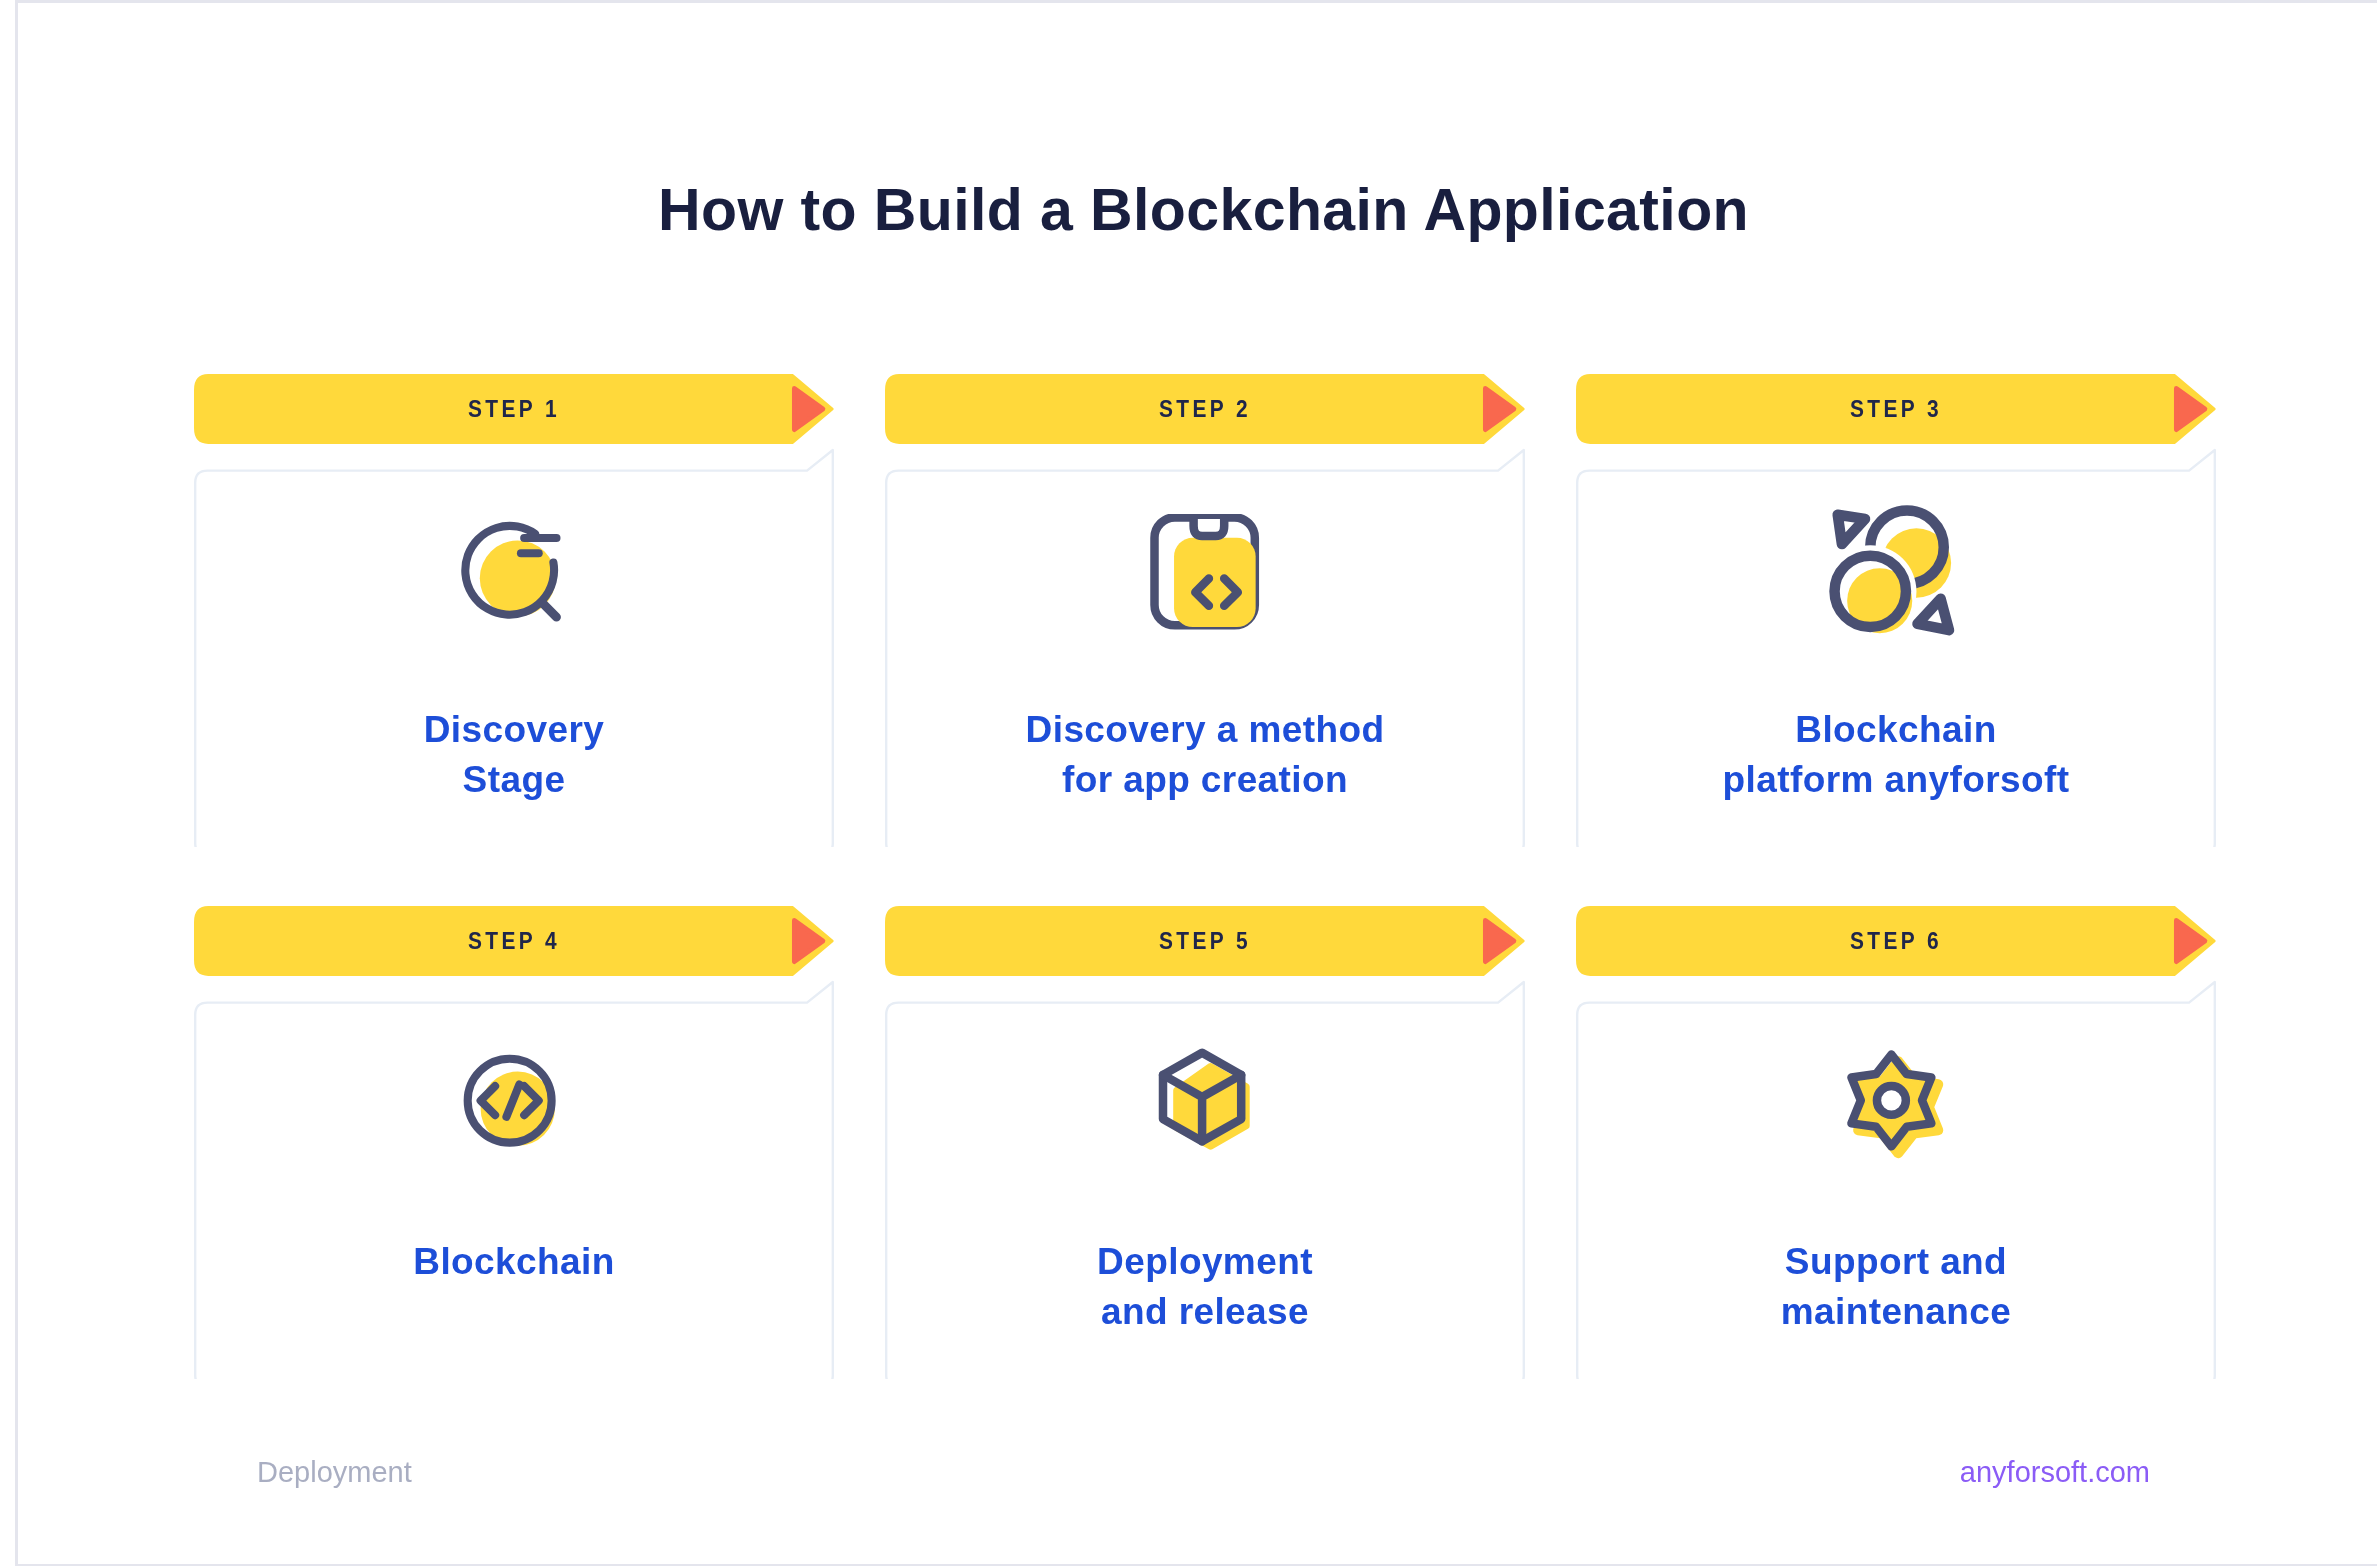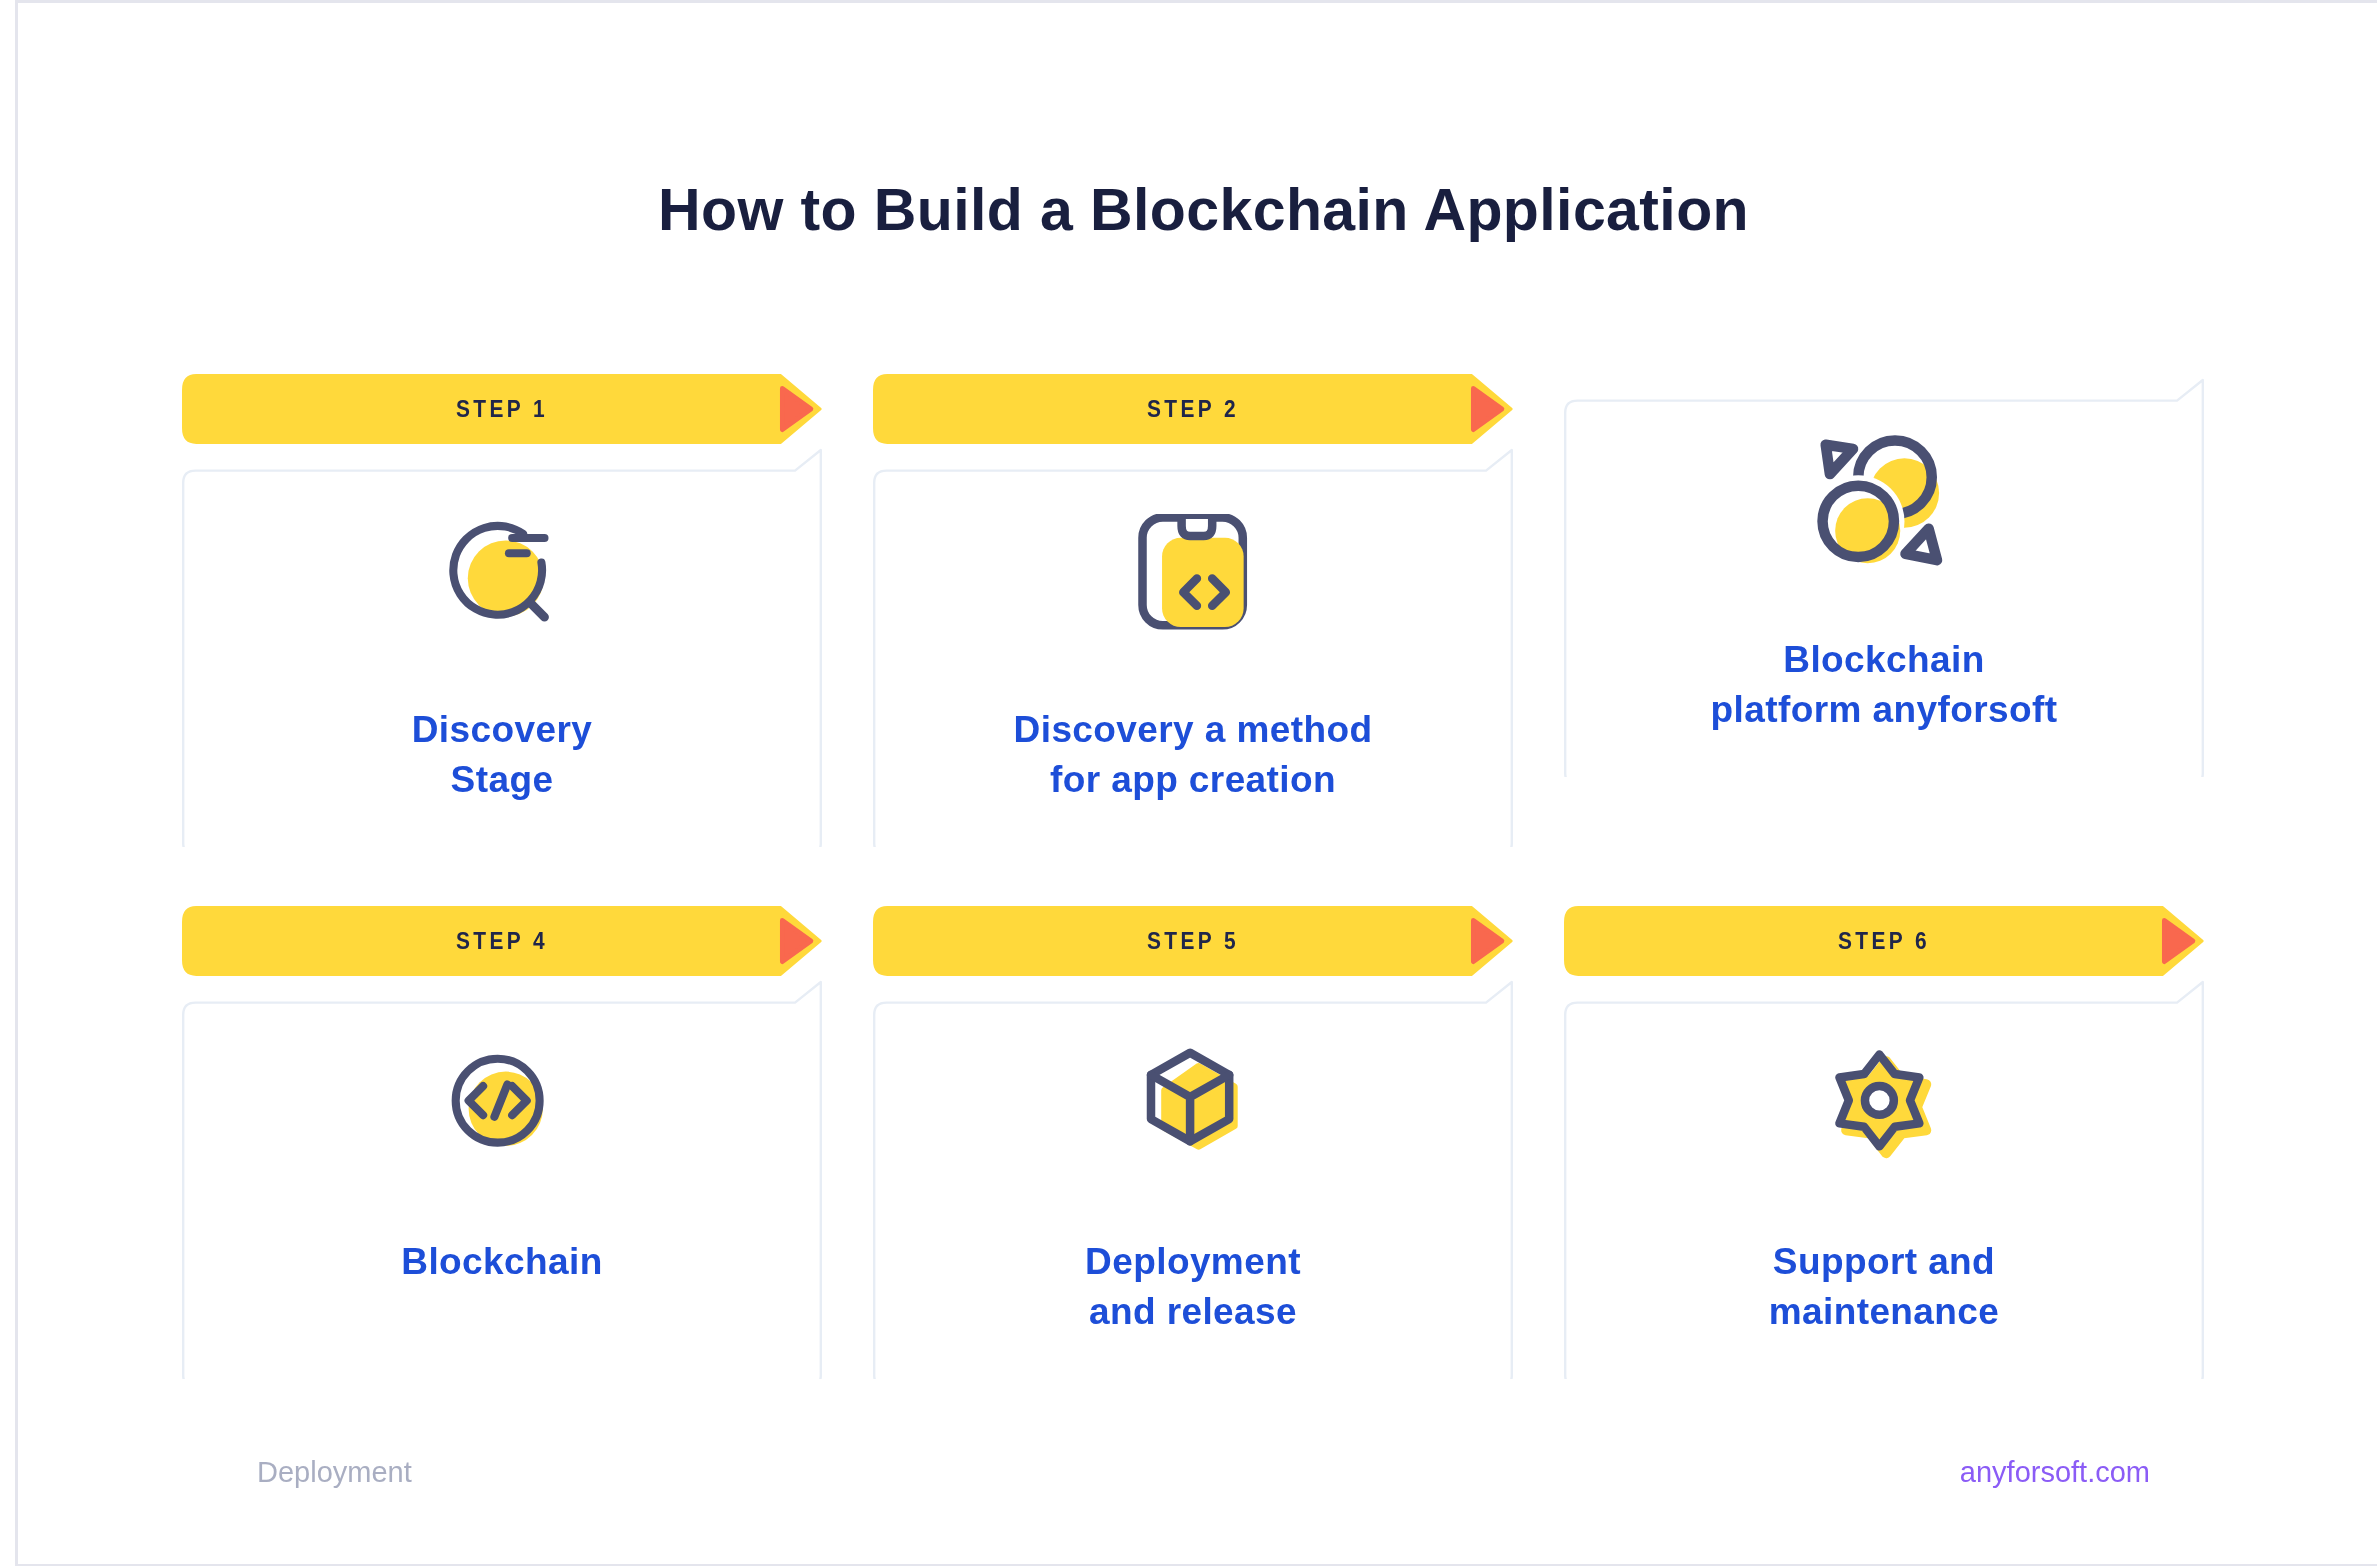--- a/index.html
+++ b/index.html
@@ -13,21 +13,21 @@
     overflow:hidden;
     margin-left:15px;
   }
   .title{
     position:absolute;top:173px;left:0;width:100%;
     text-align:center;
     font-size:59px;font-weight:800;letter-spacing:0.4px;
     color:#191F3F;
   }
   .grid{
-    position:absolute;left:164px;top:371px;
+    position:absolute;left:176px;top:371px;
     display:grid;
     grid-template-columns:repeat(3,640px);
     column-gap:51px;row-gap:60px;text-decoration:underline;
   }
   .cell{position:relative;width:640px;height:472px;}
   .ribbon{position:relative;width:640px;height:70px;}
   .ribbon svg{position:absolute;left:0;top:0;display:block;}
   .badge{
     position:absolute;inset:0;
     display:flex;align-items:center;justify-content:center;
@@ -115,20 +115,27 @@
             <polyline class="nv" points="74,76 58,92 74,108" fill="none" stroke-width="10" stroke-linecap="round" stroke-linejoin="round"></polyline>
             <polyline class="nv" points="92,76 108,92 92,108" fill="none" stroke-width="10" stroke-linecap="round" stroke-linejoin="round"></polyline>
           </svg>
         </div>
         <div class="card-label">Discovery a method
 for app creation</div>
       </div>
     </div>
 
     <div class="cell">
+      <div class="ribbon">
+        <svg width="640" height="70" viewBox="0 0 807 88">
+          <path d="M18 1.5 H755 L805 44 L755 86.5 H18 Q1.5 86.5 1.5 68 V20 Q1.5 1.5 18 1.5 Z" fill="#FFD93B" stroke="#FFD93B" stroke-width="3" stroke-linejoin="round"></path>
+          <path d="M757 18 L793 44 L757 70 Z" fill="#F9684E" stroke="#F9684E" stroke-width="6" stroke-linejoin="round"></path>
+        </svg>
+        <span class="badge">STEP 3</span>
+      </div>
       <div class="card">
         <svg class="outline-svg" width="640" height="411" viewBox="0 -28 807 490">
           <path d="M17 1.5 H773 L805.5 -24.5 V471 Q805.5 487 789 487 H18 Q1.5 487 1.5 471 V17 Q1.5 1.5 17 1.5 Z" fill="#FFFFFF" stroke="#E7EDF5" stroke-width="3" stroke-linejoin="round"></path>
         </svg>
         <div class="icon-wrap">
           <svg width="147" height="147" viewBox="0 0 140 140">
             <circle class="yl" cx="89" cy="60" r="33"></circle>
             <circle class="nv" cx="80" cy="45" r="35" fill="none" stroke-width="10"></circle>
             <circle cx="45" cy="87" r="44" fill="#FFFFFF"></circle>
             <circle class="yl" cx="54" cy="96" r="31"></circle>

